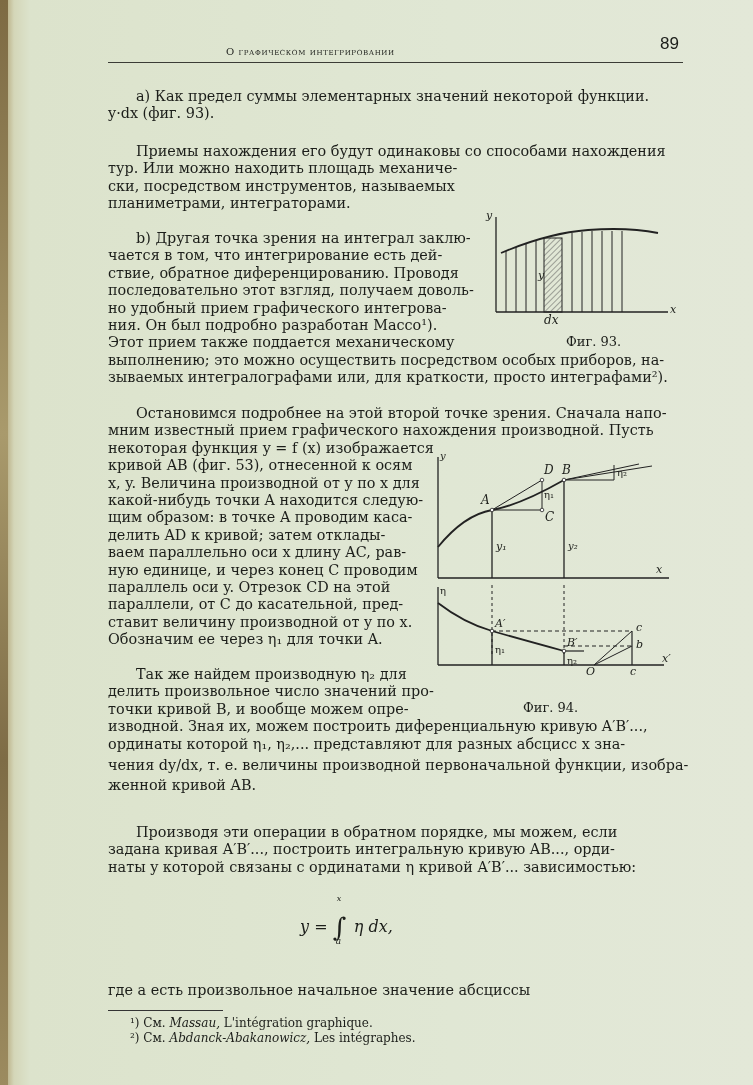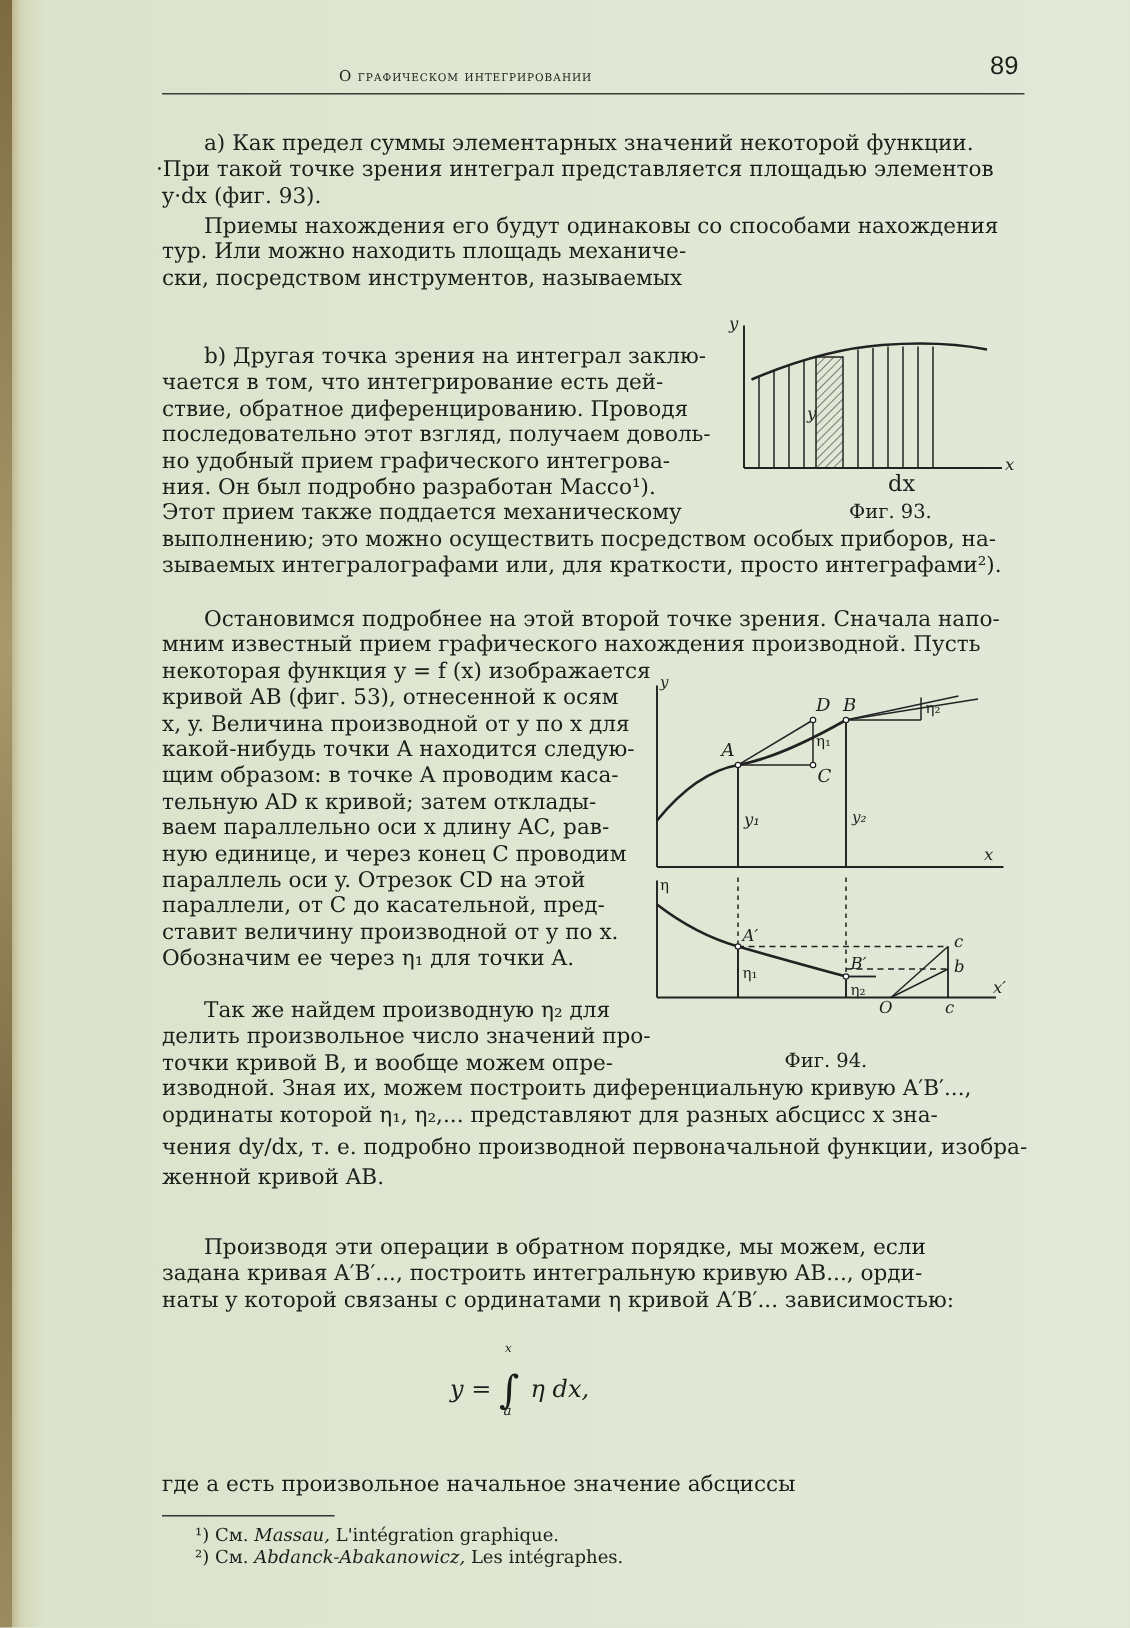--- a/index.html
+++ b/index.html
@@ -33,28 +33,28 @@
 <div class="page-bg"></div>
 <div class="spine"></div>
 
 <div class="header">
   <span class="header-title">О графическом интегрировании</span>
   <span class="header-page">89</span>
 </div>
 
 <div class="txt" style="left:108px; top:88px; width:575px;">
   <span class="line indent">a) Как предел суммы элементарных значений некоторой функции.</span>
-  <span class="line" style="margin-left:-4px">·При такой точке зрения интеграл представляется площадью элементов</span>
   <span class="line">y·dx (фиг. 93).</span>
 </div>
 
 <div class="txt" style="left:108px; top:143px; width:575px;">
   <span class="line indent">Приемы нахождения его будут одинаковы со способами нахождения</span>
   <span class="line">тур. Или можно находить площадь механиче-</span>
   <span class="line">ски, посредством инструментов, называемых</span>
+  <span class="line">планиметрами, интеграторами.</span>
 </div>
 
 <div class="txt" style="left:108px; top:230px;">
   <span class="line indent">b) Другая точка зрения на интеграл заклю-</span>
   <span class="line">чается в том, что интегрирование есть дей-</span>
   <span class="line">ствие, обратное диференцированию. Проводя</span>
   <span class="line">последовательно этот взгляд, получаем доволь-</span>
   <span class="line">но удобный прием графического интегрова-</span>
   <span class="line">ния. Он был подробно разработан Массо¹).</span>
   <span class="line">Этот прием также поддается механическому</span>
@@ -82,48 +82,48 @@
       <line x1="94" y1="17" x2="94" y2="97"></line>
       <line x1="104" y1="16" x2="104" y2="97"></line>
       <line x1="114" y1="16" x2="114" y2="97"></line>
       <line x1="124" y1="16" x2="124" y2="97"></line>
       <line x1="134" y1="16" x2="134" y2="97"></line>
     </g>
   </svg>
   <span style="position:absolute; left:-2px; top:-6px; font-size:11px; font-style:italic;">y</span>
   <span style="position:absolute; left:182px; top:88px; font-size:11px; font-style:italic;">x</span>
   <span style="position:absolute; left:50px; top:54px; font-size:11px; font-style:italic;">y</span>
-  <span style="position:absolute; left:56px; top:98px; font-size:15px; margin-left:48px;">dx</span>
+  <span style="position:absolute; left:56px; top:98px; font-size:12px; font-style:italic;">dx</span>
 </div>
 <span class="caption" style="left:566px; top:334px;">Фиг. 93.</span>
 
 <div class="txt" style="left:108px; top:405px;">
   <span class="line indent">Остановимся подробнее на этой второй точке зрения. Сначала напо-</span>
   <span class="line">мним известный прием графического нахождения производной. Пусть</span>
   <span class="line">некоторая функция y = f (x) изображается</span>
   <span class="line">кривой AB (фиг. 53), отнесенной к осям</span>
   <span class="line">x, y. Величина производной от y по x для</span>
   <span class="line">какой-нибудь точки A находится следую-</span>
   <span class="line">щим образом: в точке A проводим каса-</span>
-  <span class="line">тельную AD к кривой; затем отклады-</span>
+  <span class="line">делить AD к кривой; затем отклады-</span>
   <span class="line">ваем параллельно оси x длину AC, рав-</span>
   <span class="line">ную единице, и через конец C проводим</span>
   <span class="line">параллель оси y. Отрезок CD на этой</span>
   <span class="line">параллели, от C до касательной, пред-</span>
   <span class="line">ставит величину производной от y по x.</span>
   <span class="line">Обозначим ее через η₁ для точки A.</span>
 </div>
 
 <div class="txt" style="left:108px; top:666px;">
   <span class="line indent">Так же найдем производную η₂ для</span>
   <span class="line">делить произвольное число значений про-</span>
   <span class="line">точки кривой B, и вообще можем опре-</span>
   <span class="line">изводной. Зная их, можем построить диференциальную кривую A′B′...,</span>
   <span class="line">ординаты которой η₁, η₂,... представляют для разных абсцисс x зна-</span>
-  <span class="line" style="height:24px; line-height:24px;">чения dy/dx, т. е. подробно производной первоначальной функции, изобра-</span>
+  <span class="line" style="height:24px; line-height:24px;">чения dy/dx, т. е. величины производной первоначальной функции, изобра-</span>
   <span class="line">женной кривой AB.</span>
 </div>
 
 <div class="fig" style="left:434px; top:455px; width:260px; height:225px;">
   <svg width="260" height="225" viewBox="0 0 260 225">
     <g stroke="#222" fill="none">
 
       <line x1="4" y1="2" x2="4" y2="123" stroke-width="1.3"></line>
       <line x1="4" y1="123" x2="235" y2="123" stroke-width="1.3"></line>
       <path d="M4 92 Q30 60 58 55 T 130 25" stroke-width="1.8"></path>

